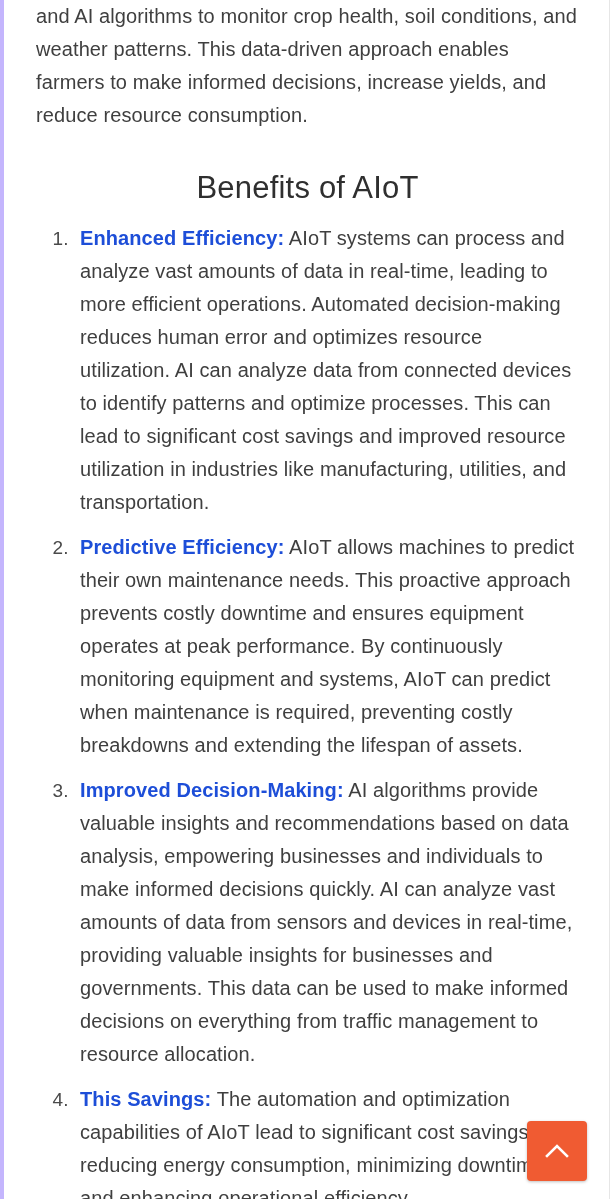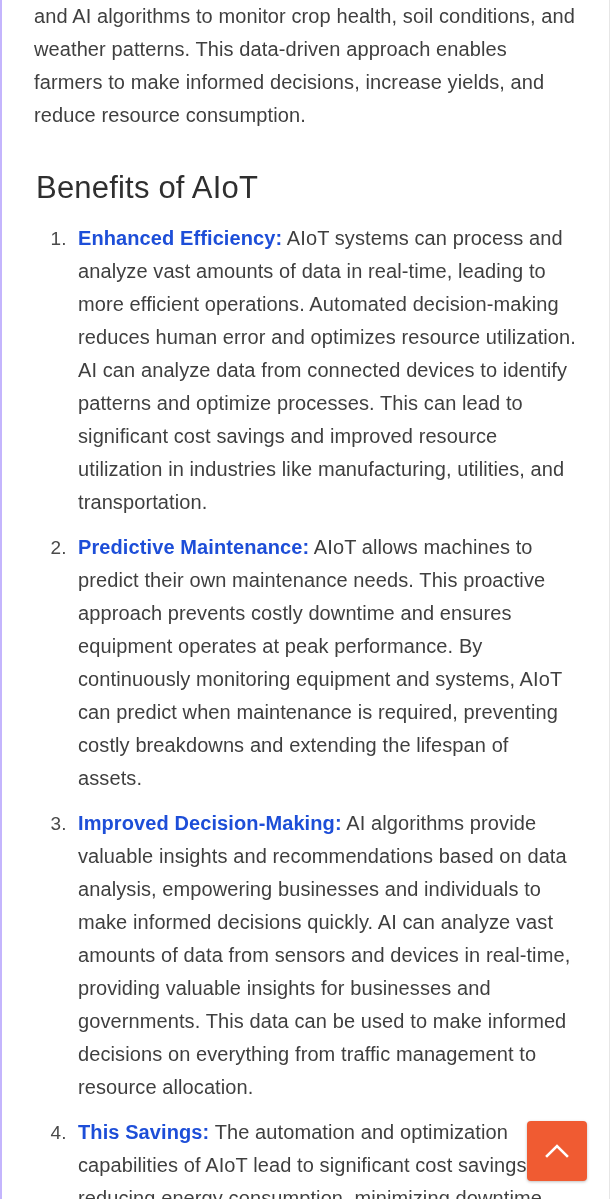--- a/index.html
+++ b/index.html
@@ -14,40 +14,41 @@
     overflow: hidden;
     font-family: "Liberation Sans", sans-serif;
     color: #3a3a3a;
     position: relative;
   }
   .page {
     position: relative;
     width: 610px;
     height: 1199px;
     background: #ffffff;
-    border-left: 2px solid #c4b5fd;
+    border-left: 4px solid #c4b5fd;
     border-right: 1px solid #e6e6e6;
     padding: 0 32px;
     overflow: hidden;
   }
   .intro-para {
     font-size: 20px;
     line-height: 33px;
     color: #3f3f3f;
     margin: 0;
     padding-top: 0;
     letter-spacing: 0.1px;
   }
   h2.section-title {
     font-size: 31px;
     font-weight: 400;
     color: #2f2f2f;
     margin: 36px 0 14px 2px;
     letter-spacing: 0.2px;
     line-height: 40px;
+    text-align: center;
   }
   ol.benefits {
     margin: 0;
     padding: 0 0 0 38px;
     list-style: decimal;
     font-size: 20px;
     line-height: 33px;
     color: #3f3f3f;
   }
   ol.benefits > li {
@@ -89,21 +90,21 @@
 
   <p class="intro-para">and AI algorithms to monitor crop health, soil conditions, and weather patterns. This data-driven approach enables farmers to make informed decisions, increase yields, and reduce resource consumption.</p>
 
   <h2 class="section-title">Benefits of AIoT</h2>
 
   <ol class="benefits">
     <li>
       <span class="term">Enhanced Efficiency:</span><span> AIoT systems can process and analyze vast amounts of data in real-time, leading to more efficient operations. Automated decision-making reduces human error and optimizes resource utilization. AI can analyze data from connected devices to identify patterns and optimize processes. This can lead to significant cost savings and improved resource utilization in industries like manufacturing, utilities, and transportation.</span>
     </li>
     <li>
-      <span class="term">Predictive Maintenance:</span><span> AIoT allows machines to predict their own maintenance needs. This proactive approach prevents costly downtime and ensures equipment operates at peak performance. By continuously monitoring equipment and systems, AIoT can predict when maintenance is required, preventing costly breakdowns and extending the lifespan of assets.</span>
+      <span class="term">Predictive Efficiency:</span><span> AIoT allows machines to predict their own maintenance needs. This proactive approach prevents costly downtime and ensures equipment operates at peak performance. By continuously monitoring equipment and systems, AIoT can predict when maintenance is required, preventing costly breakdowns and extending the lifespan of assets.</span>
     </li>
     <li>
       <span class="term">Improved Decision-Making:</span><span> AI algorithms provide valuable insights and recommendations based on data analysis, empowering businesses and individuals to make informed decisions quickly. AI can analyze vast amounts of data from sensors and devices in real-time, providing valuable insights for businesses and governments. This data can be used to make informed decisions on everything from traffic management to resource allocation.</span>
     </li>
     <li>
       <span class="term">This Savings:</span><span> The automation and optimization capabilities of AIoT lead to significant cost savings by reducing energy consumption, minimizing downtime, and enhancing operational efficiency.</span>
     </li>
 
   </ol>
 

